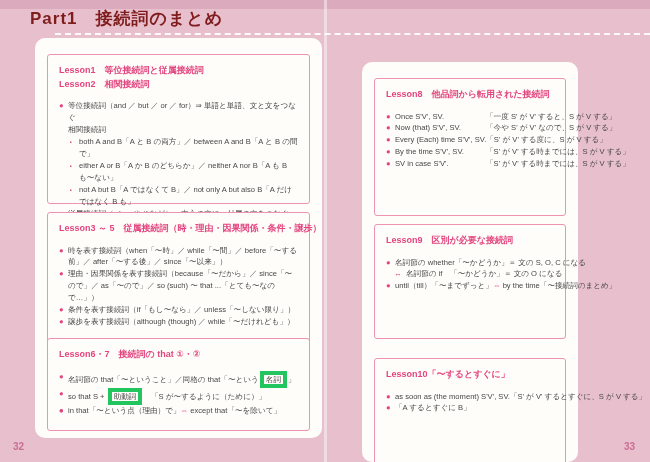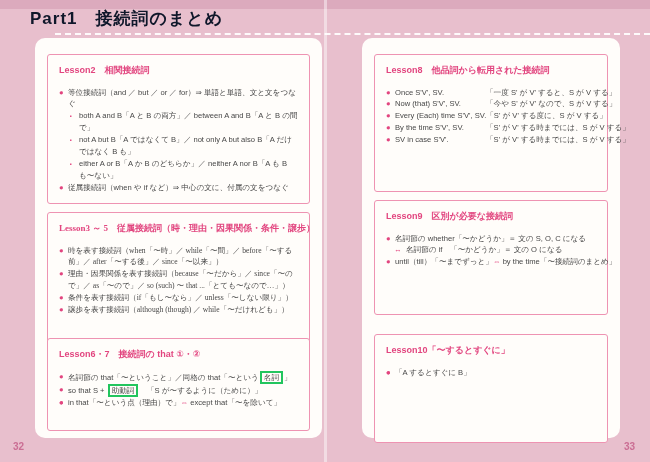--- a/index.html
+++ b/index.html
@@ -5,91 +5,95 @@
   html,body { margin:0; padding:0; }
   body {
     width:650px; height:462px; position:relative; overflow:hidden;
     background:#e8bfcd;
     font-family:"Liberation Sans","DejaVu Sans",sans-serif;
   }
   .topband { position:absolute; top:0; left:0; right:0; height:9px; background:#dcaabd; }
   .gutter-line { position:absolute; top:0; left:324px; width:3px; height:462px; background:rgba(255,255,255,.45); }
   .dash-line { position:absolute; top:33px; left:55px; right:0; height:0; border-top:2px dashed rgba(255,255,255,.92); }
   .hdr {
-    position:absolute; top:7px; left:30px; color:#0f172a; font-weight:bold;
+    position:absolute; top:7px; left:30px; color:#7f1d1d; font-weight:bold;
     font-size:17px; letter-spacing:1px; white-space:nowrap;
   }
   .page {
     position:absolute; top:38px; height:400px; background:#fffdfa; border-radius:10px;
   }
   .page-left  { left:35px;  width:287px; }
-  .page-right { left:362px; width:258px; }
+  .page-right { left:362px; width:216px;margin-top:24px; }
   .box {
     position:absolute; left:12px; right:12px; box-sizing:border-box;
     background:#fffdfa; border:1px solid #ee93b2; border-radius:3px;
     padding:9px 11px;
   }
   .bts { margin-bottom:9px; }
   .bt { color:#e2457f; font-weight:bold; font-size:9px; line-height:1.5; white-space:nowrap; }
   .bd { font-size:7.6px; color:#474747; line-height:1.58; }
   .li { position:relative; padding-left:9px; }
   .li > .mk { position:absolute; left:0; top:0; color:#e2457f; }
   .li.sub { padding-left:20px; }
   .li.sub > .mk { left:11px; top:2px; font-size:5.5px; }
   .li.noMk { padding-left:9px; }
   .li.arrLead { padding-left:20px; }
   .li.arrLead > .mk { left:8px; font-weight:bold; }
   .nw { white-space:nowrap; }
   .arrow { color:#e2457f; font-weight:bold; }
-  .term { display:inline-block; border:2px solid #22c55e; padding:0 2px; margin:0 1px; line-height:1.25; }
+  .term { display:inline-block; border:4px solid #22c55e; padding:0 2px; margin:0 1px; line-height:1.25; }
   .row { position:relative; padding-left:9px; display:flex; white-space:nowrap; }
   .row > .mk { position:absolute; left:0; top:0; color:#e2457f; }
   .row .en { min-width:91px; flex:0 0 auto; }
   .row .ja { flex:0 0 auto;text-align:center; }
   .pn { position:absolute; top:441px; font-size:10px; font-weight:bold; color:#cb6e94; }
   .pn-left { left:13px; } .pn-right { left:624px; }
   
   #box12  { top:16px;  height:150px; }
-  #box35  { top:174px; height:146px;font-family:Liberation Serif, serif; }
+  #box35  { top:174px; height:146px; }
   #box67  { top:300px; height:93px;  }
   #box8   { top:16px;  height:138px; }
   #box9   { top:162px; height:115px; }
   #box10  { top:296px; height:109px; }
 </style>
 </head>
 <body>
 
 <div class="topband"></div>
 <div class="gutter-line"></div>
 <div class="dash-line"></div>
 
 <div class="hdr">Part1　接続詞のまとめ</div>
 
 <div class="page page-left">
 
   <div id="box12" class="box">
     <div class="bts">
+      <div class="bt">Lesson1　等位接続詞と従属接続詞</div>
       <div class="bt">Lesson2　相関接続詞</div>
     </div>
     <div class="bd">
       <div class="li">
         <span class="mk">●</span>
         <span>等位接続詞（and ／ but ／ or ／ for）⇒ 単語と単語、文と文をつなぐ</span>
+      </div>
+      <div class="li noMk">
+        <span>相関接続詞</span>
       </div>
       <div class="li sub">
         <span class="mk">▪</span>
         <span>both A and B「A と B の両方」／ between A and B「A と B の間で」</span>
       </div>
       <div class="li sub">
         <span class="mk">▪</span>
-        <span>not A but B「A ではなくて B」／ not only A but also B「A だけではなく B も」</span>
+        <span>either A or B「A か B のどちらか」／ neither A nor B「A も B も〜ない」</span>
       </div>
       <div class="li sub">
         <span class="mk">▪</span>
-        <span>either A or B「A か B のどちらか」／ neither A nor B「A も B も〜ない」</span>
+        <span>not A but B「A ではなくて B」／ not only A but also B「A だけではなく B も」</span>
       </div>
       <div class="li">
         <span class="mk">●</span>
         <span>従属接続詞（when や if など）⇒ 中心の文に、付属の文をつなぐ</span>
       </div>
     </div>
   </div>
 
   <div id="box35" class="box">
     <div class="bts">
@@ -195,20 +199,21 @@
     </div>
   </div>
 
   <div id="box10" class="box">
     <div class="bts">
       <div class="bt">Lesson10「〜するとすぐに」</div>
     </div>
     <div class="bd">
       <div class="li nw">
         <span class="mk">●</span>
+        <span>as soon as (the moment) S'V', SV.「S' が V' するとすぐに、S が V する」</span>
       </div>
       <div class="li nw">
         <span class="mk">●</span>
       </div>
       <div class="li noMk nw">
         <span>「A するとすぐに B」</span>
       </div>
     </div>
   </div>
 

